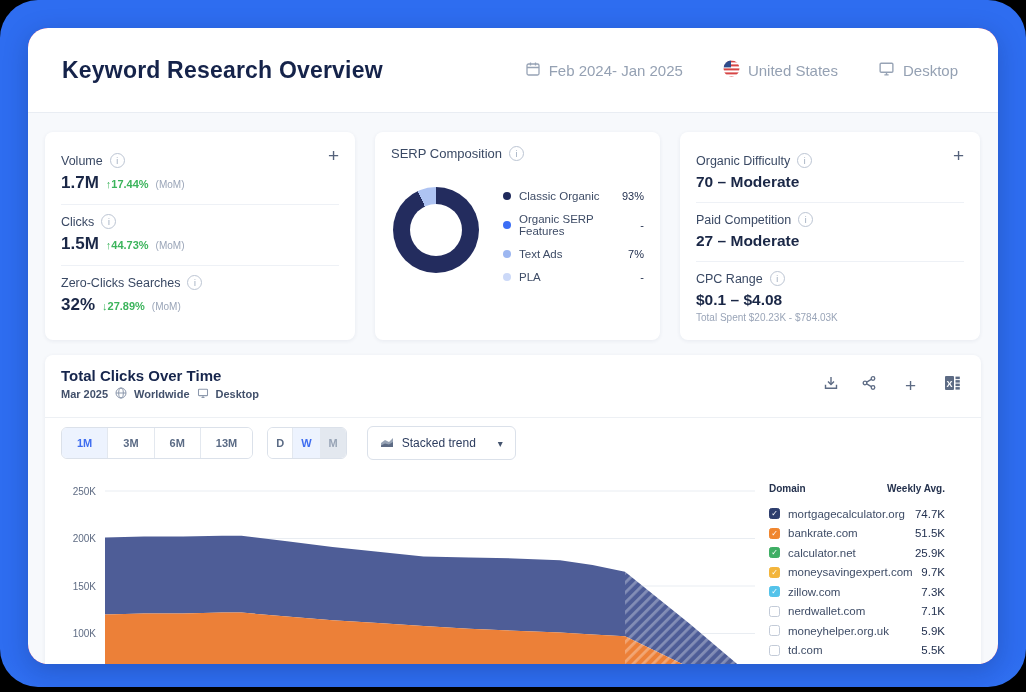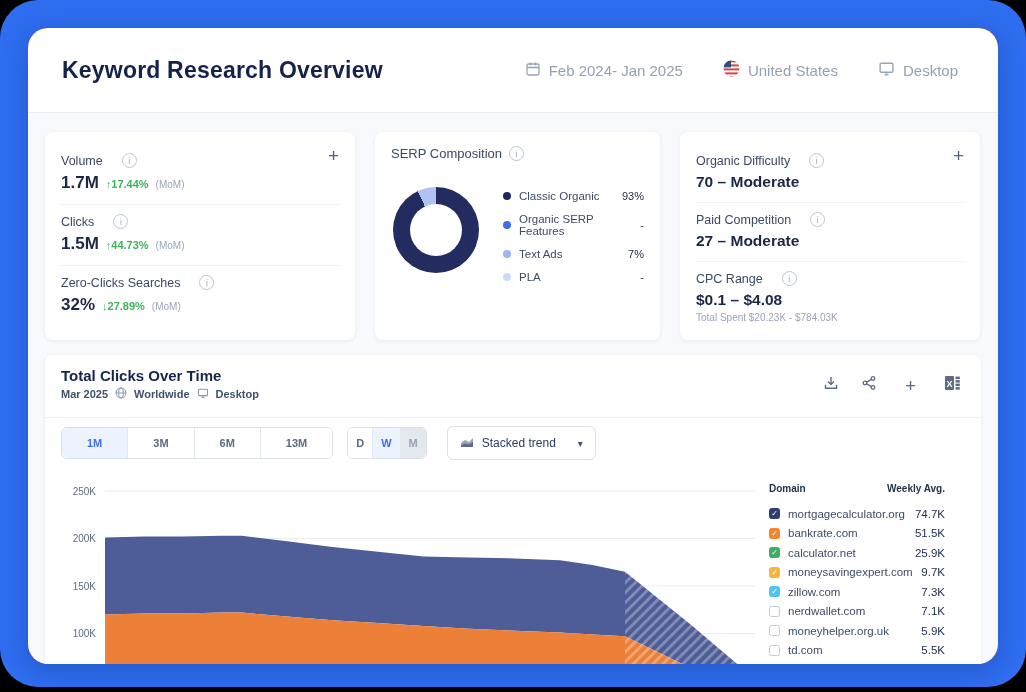--- a/index.html
+++ b/index.html
@@ -21,21 +21,21 @@
   .panel-body{background:#f7f9fc;height:551px;padding:19px 17px 0 17px;box-sizing:border-box;}
   .cards-row{display:flex;gap:20px;margin-bottom:15px;}
   .card{background:#fff;border-radius:8px;box-shadow:0 1px 4px rgba(25,39,80,.07);box-sizing:border-box;height:208px;overflow:hidden;position:relative;}
   .card.metrics{width:310px;padding:12px 16px 0 16px;}
   .card.serp{width:285px;padding:14px 14px 0 16px;}
   .card.diff{width:300px;padding:12px 16px 0 16px;}
   .plus-btn{position:absolute;top:12px;right:14px;border:none;background:none;font-size:19px;font-weight:300;color:#55627b;line-height:1;padding:2px;}
 
   .m-item{padding:9px 0 11px;}
   .m-item + .m-item{border-top:1px solid #eef1f6;}
-  .m-label-row{display:flex;align-items:center;gap:19px;}
+  .m-label-row{display:flex;align-items:center;gap:7px;}
   .m-label{font-size:12.5px;color:#3a4964;}
   .info-dot{width:13px;height:13px;border:1px solid #bcc5d3;border-radius:50%;color:#9aa8bb;font-size:8.5px;display:inline-flex;align-items:center;justify-content:center;font-style:normal;flex:0 0 auto;}
   .m-value-row{display:flex;align-items:baseline;gap:7px;margin-top:5px;}
   .m-value{font-size:17px;font-weight:700;color:#1a2746;}
   .m-chg{font-size:11px;font-weight:600;color:#3cb45c;}
   .m-mom{font-size:10px;color:#9aa5b8;}
   .m-note{font-size:10px;color:#9aa5b8;margin-top:3px;}
   .card.diff .m-value{font-size:15.5px;}
 
   .serp-title-row{display:flex;align-items:center;gap:7px;}
@@ -53,21 +53,21 @@
   .chart-card{background:#fff;border-radius:8px;box-shadow:0 1px 4px rgba(25,39,80,.07);height:380px;position:relative;}
   .chart-head{display:flex;padding:12px 20px 16px 16px;border-bottom:1px solid #edf0f4;}
   .chart-titles{display:flex;flex-direction:column;gap:3px;}
   .chart-title{font-size:15px;font-weight:700;color:#16254c;}
   .chart-subtitle{display:flex;align-items:center;gap:7px;font-size:11px;color:#42506b;}
   .chart-subtitle .sub{font-weight:600;}
   .head-icons{margin-left:auto;display:flex;align-items:center;gap:22px;color:#5d6b84;margin-top:2px;}
   .head-icons .plus-ico{font-size:19px;font-weight:300;color:#5d6b84;line-height:1;background:none;border:none;}
   .filter-row{display:flex;align-items:center;gap:14px;padding:8px 16px 8px 16px;}
   .btn-group{display:flex;border:1px solid #dbe1ea;border-radius:6px;overflow:hidden;background:#fff;}
-  .fbtn{height:30px;padding:0 25px;background:#fff;border:none;font-size:11px;font-weight:600;color:#5b6b85;font-family:"Liberation Sans",sans-serif;}
+  .fbtn{height:30px;padding:0 15px;background:#fff;border:none;font-size:11px;font-weight:600;color:#5b6b85;font-family:"Liberation Sans",sans-serif;}
   .fbtn + .fbtn{border-left:1px solid #e3e8ef;}
   .fbtn.active{color:#3e6df0;background:#edf3fe;}
   .fbtn.gbtn{padding:0 8px;}
   .fbtn.disabled{background:#e3e8ef;color:#98a4b6;}
   .dropdown{height:32px;border:1px solid #dbe1ea;border-radius:6px;display:flex;align-items:center;gap:8px;padding:0 12px;background:#fff;font-size:12px;color:#2c3c5e;margin-left:6px;}
   .caret{font-size:10px;color:#44536e;margin-left:14px;}
 
   .chart-body{display:flex;height:260px;position:relative;}
   .plot{flex:1;position:relative;}
   #clicks-svg{position:absolute;left:0;top:0;font-family:"Liberation Sans",sans-serif;}

